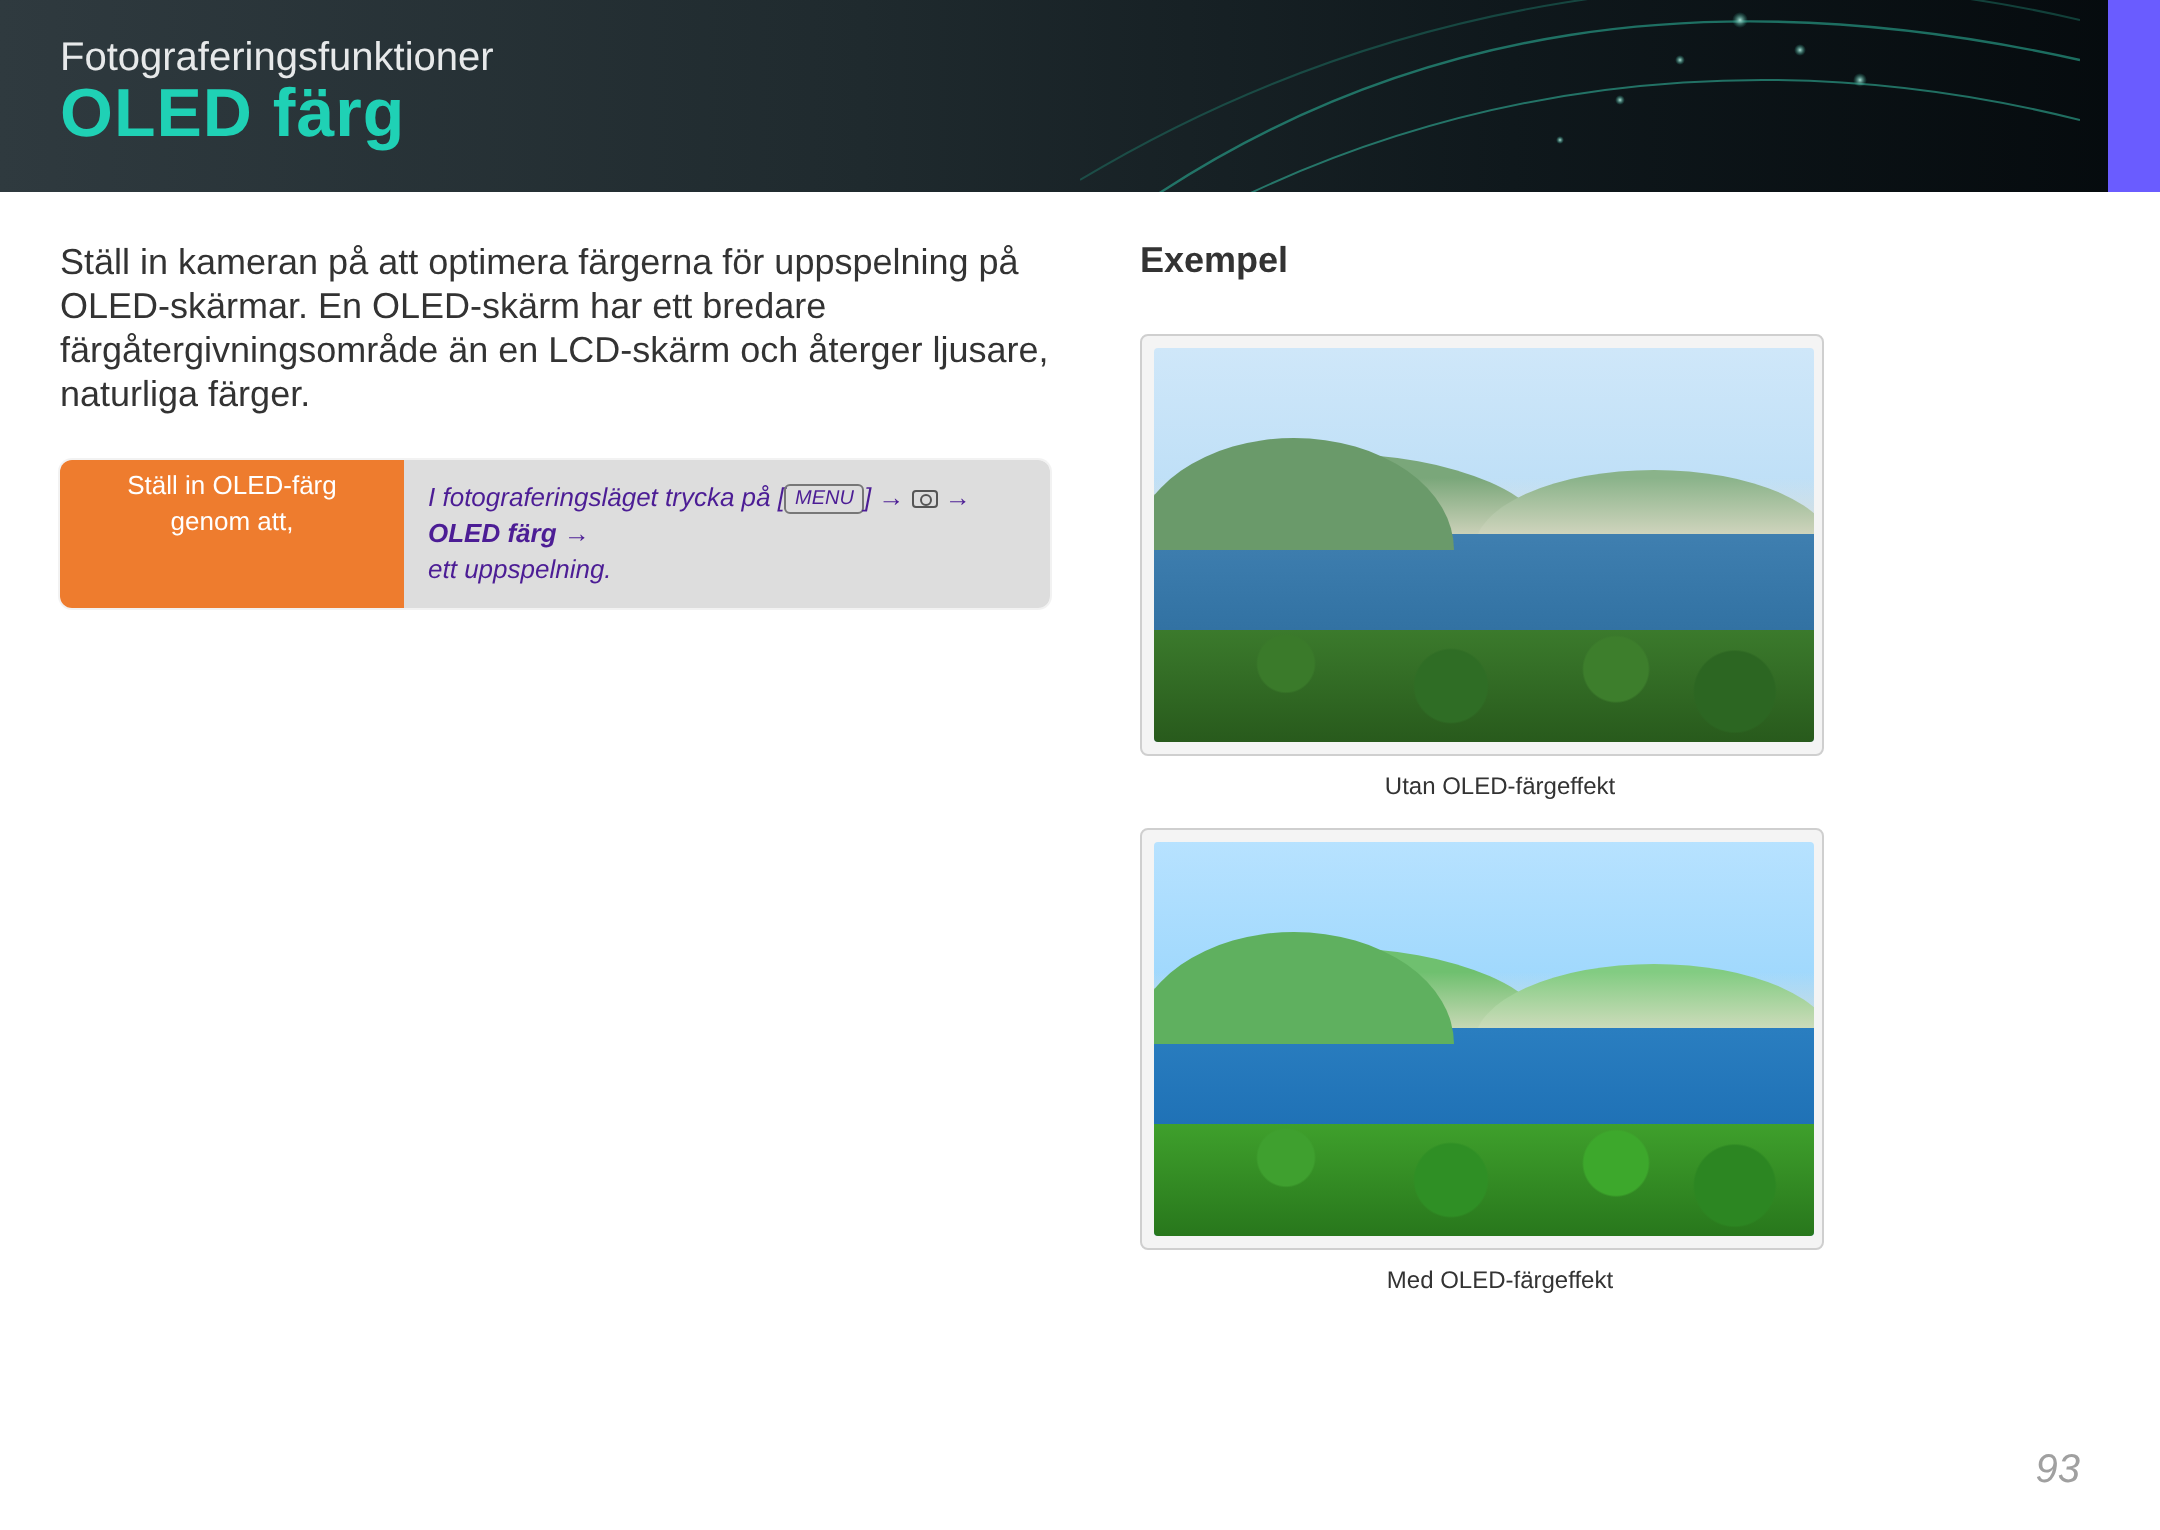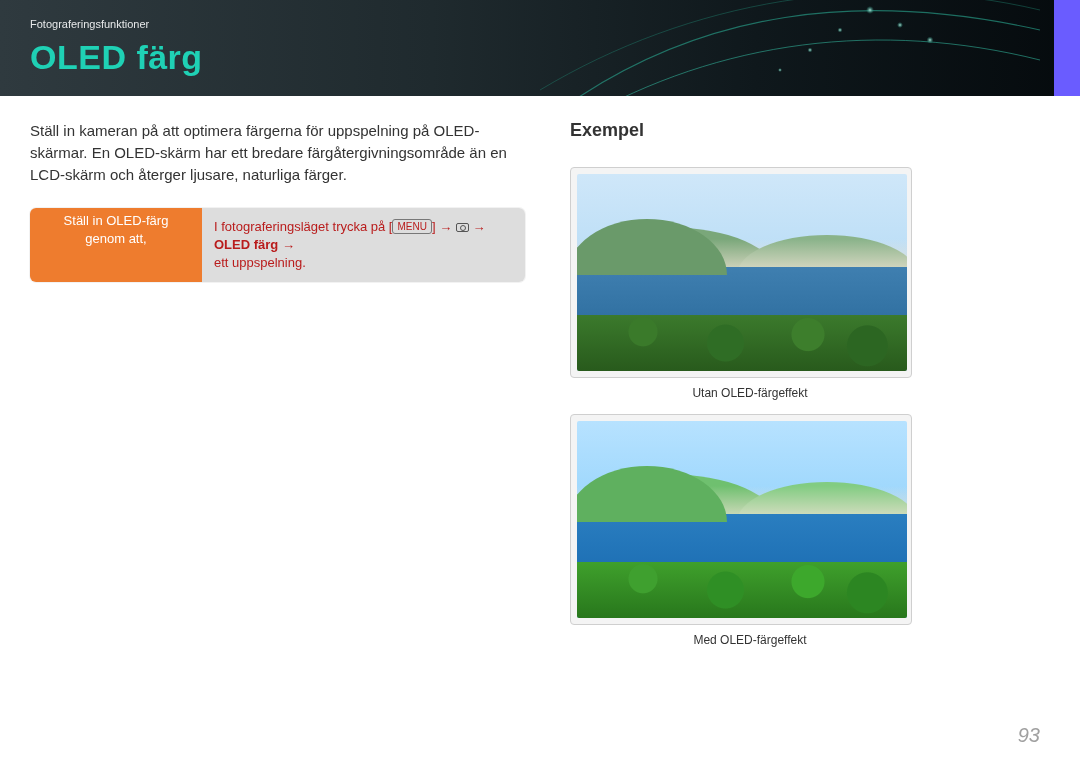--- a/index.html
+++ b/index.html
@@ -23,61 +23,62 @@
   }
   .banner .purple-tab {
     position: absolute;
     right: 0; top: 0;
     width: 26px; height: 96px;
     background: #6a5cff;
   }
   .crumb {
     position: absolute;
     left: 30px; top: 18px;
-    font-size: 11px;
+    font-size: 20px;
     color: #e7e9ea;
     font-weight: 300;
   }
   .title {
     position: absolute;
     left: 30px; top: 38px;
     font-size: 34px;
     color: #1fd1b5;
     font-weight: 700;
     letter-spacing: 0.5px;
   }
 
   
   .content { position: absolute; left: 30px; top: 120px; width: 500px; }
-  .bodytext { font-size: 15px; line-height: 22px; color: #333; }
+  .bodytext { font-size: 18px; line-height: 22px; color: #333; }
 
   .setting-box {
     margin-top: 22px;
     display: flex;
     width: 495px;
     border-radius: 6px;
     overflow: hidden;
     box-shadow: 0 0 0 1px rgba(0,0,0,0.05);
   }
   .setting-box .sb-left {
     background: #ee7c2e;
     color: #fff;
     font-size: 13px;
     line-height: 18px;
     padding: 4px 12px;
     width: 172px;
     text-align: center;
   }
   .setting-box .sb-right {
     background: #dddddd;
-    color: #b91c1c;
+    color: #4c1d95;
     font-size: 13px;
     line-height: 18px;
     padding: 10px 12px;
     flex: 1;
+    font-style: italic;
   }
   .sb-right .menu-btn {
     display: inline-block;
     border: 1px solid #777;
     border-radius: 3px;
     padding: 0 4px;
     font-size: 10px;
     line-height: 13px;
     vertical-align: 1px;
   }

